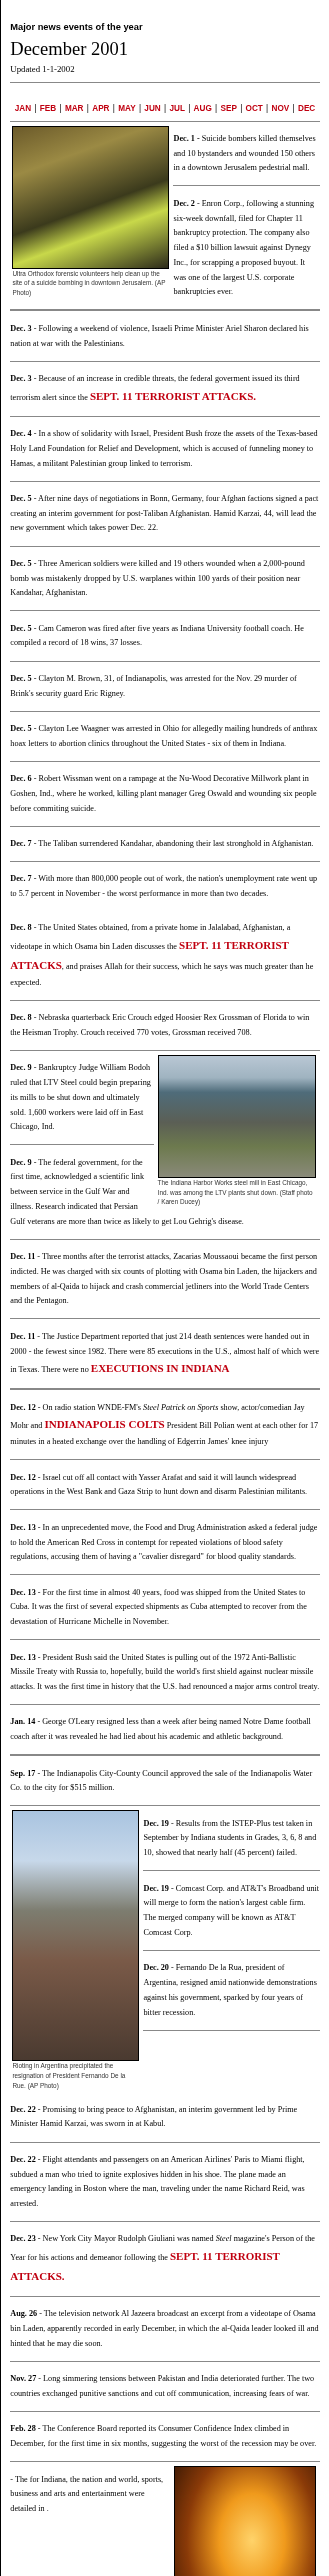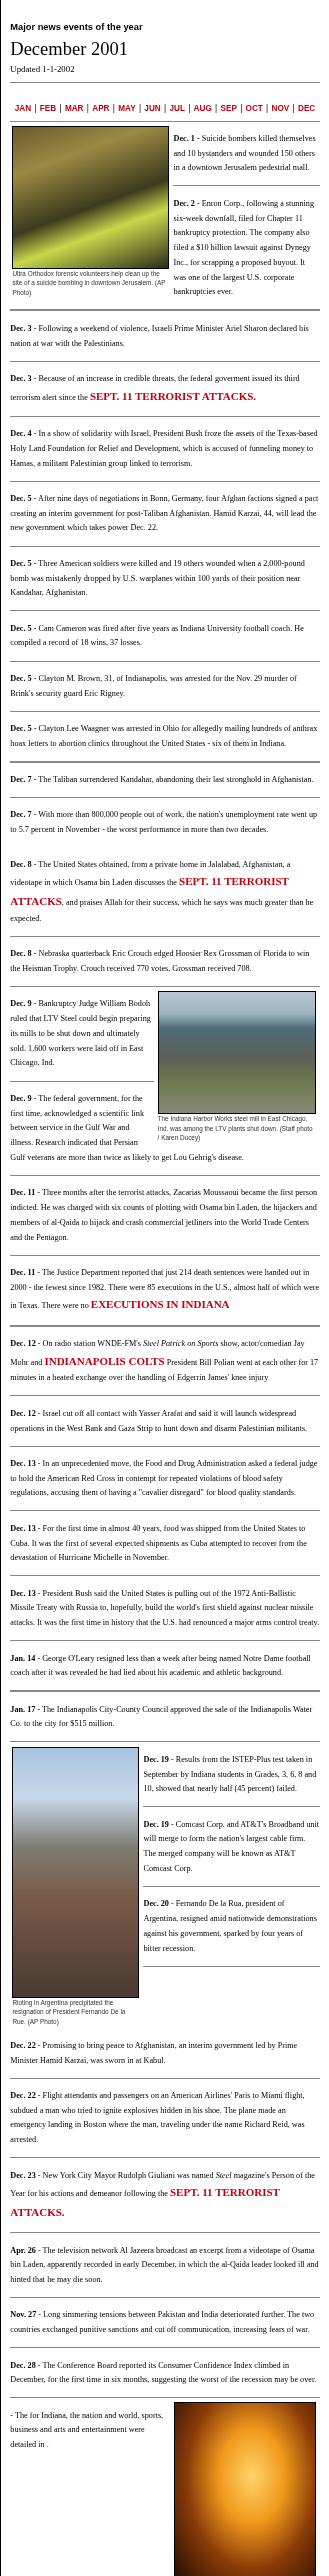--- a/index.html
+++ b/index.html
@@ -100,20 +100,21 @@
       <div class="entry"><span class="d">Dec. 5</span> - After nine days of negotiations in Bonn, Germany, four Afghan factions signed a pact creating an interim government for post-Taliban Afghanistan. Hamid Karzai, 44, will lead the new government which takes power Dec. 22.</div>
       <hr class="rule">
       <div class="entry"><span class="d">Dec. 5</span> - Three American soldiers were killed and 19 others wounded when a 2,000-pound bomb was mistakenly dropped by U.S. warplanes within 100 yards of their position near Kandahar, Afghanistan.</div>
       <hr class="rule">
       <div class="entry"><span class="d">Dec. 5</span> - Cam Cameron was fired after five years as Indiana University football coach. He compiled a record of 18 wins, 37 losses.</div>
       <hr class="rule">
       <div class="entry"><span class="d">Dec. 5</span> - Clayton M. Brown, 31, of Indianapolis, was arrested for the Nov. 29 murder of Brink's security guard Eric Rigney.</div>
       <hr class="rule">
       <div class="entry"><span class="d">Dec. 5</span> - Clayton Lee Waagner was arrested in Ohio for allegedly mailing hundreds of anthrax hoax letters to abortion clinics throughout the United States - six of them in Indiana.</div>
       <hr class="rule">
+      <div class="entry"><span class="d">Dec. 6</span> - Robert Wissman went on a rampage at the Nu-Wood Decorative Millwork plant in Goshen, Ind., where he worked, killing plant manager Greg Oswald and wounding six people before commiting suicide.</div>
       <hr class="rule">
       <div class="entry"><span class="d">Dec. 7</span> - The Taliban surrendered Kandahar, abandoning their last stronghold in Afghanistan.</div>
       <hr class="rule">
       <div class="entry"><span class="d">Dec. 7</span> - With more than 800,000 people out of work, the nation's unemployment rate went up to 5.7 percent in November - the worst performance in more than two decades.</div>
       <div class="entry"><span class="d">Dec. 8</span> - The United States obtained, from a private home in Jalalabad, Afghanistan, a videotape in which Osama bin Laden discusses the <a class="hl" href="#">SEPT. 11 TERRORIST ATTACKS</a>, and praises Allah for their success, which he says was much greater than he expected.</div>
       <hr class="rule">
       <div class="entry"><span class="d">Dec. 8</span> - Nebraska quarterback Eric Crouch edged Hoosier Rex Grossman of Florida to win the Heisman Trophy. Crouch received 770 votes, Grossman received 708.</div>
       <hr class="rule">
       <div class="fig right" style="width: 158px;">
         <div class="photo photo-steel"></div>
@@ -135,44 +136,44 @@
       <hr class="rule">
       <div class="entry"><span class="d">Dec. 13</span> - In an unprecedented move, the Food and Drug Administration asked a federal judge to hold the American Red Cross in contempt for repeated violations of blood safety regulations, accusing them of having a "cavalier disregard" for blood quality standards.</div>
       <hr class="rule">
       <div class="entry"><span class="d">Dec. 13</span> - For the first time in almost 40 years, food was shipped from the United States to Cuba. It was the first of several expected shipments as Cuba attempted to recover from the devastation of Hurricane Michelle in November.</div>
       <hr class="rule">
       <div class="entry"><span class="d">Dec. 13</span> - President Bush said the United States is pulling out of the 1972 Anti-Ballistic Missile Treaty with Russia to, hopefully, build the world's first shield against nuclear missile attacks. It was the first time in history that the U.S. had renounced a major arms control treaty.</div>
       <hr class="rule">
       <div class="entry"><span class="d">Jan. 14</span> - George O'Leary resigned less than a week after being named Notre Dame football coach after it was revealed he had lied about his academic and athletic background.</div>
       <hr class="rule">
       <hr class="rule">
-      <div class="entry"><span class="d">Jan. 17</span> - The Indianapolis City-County Council approved the sale of the Indianapolis Water Co. to the city for $515 million.</div>
+      <div class="entry"><span class="d">Sep. 17</span> - The Indianapolis City-County Council approved the sale of the Indianapolis Water Co. to the city for $515 million.</div>
       <hr class="rule">
       <div class="fig left" style="width: 127px;">
         <div class="photo photo-argentina"></div>
         <div class="caption">Rioting in Argentina precipitated the resignation of President Fernando De la Rue. (AP Photo)</div>
       </div>
       <div class="entry"><span class="d">Dec. 19</span> - Results from the ISTEP-Plus test taken in September by Indiana students in Grades, 3, 6, 8 and 10, showed that nearly half (45 percent) failed.</div>
       <hr class="rule">
       <div class="entry"><span class="d">Dec. 19</span> - Comcast Corp. and AT&amp;T's Broadband unit will merge to form the nation's largest cable firm. The merged company will be known as AT&amp;T Comcast Corp.</div>
       <hr class="rule">
       <div class="entry"><span class="d">Dec. 20</span> - Fernando De la Rua, president of Argentina, resigned amid nationwide demonstrations against his government, sparked by four years of bitter recession.</div>
       <hr class="rule">
       <div class="clear"></div>
       <div class="entry"><span class="d">Dec. 22</span> - Promising to bring peace to Afghanistan, an interim government led by Prime Minister Hamid Karzai, was sworn in at Kabul.</div>
       <hr class="rule">
       <div class="entry"><span class="d">Dec. 22</span> - Flight attendants and passengers on an American Airlines' Paris to Miami flight, subdued a man who tried to ignite explosives hidden in his shoe. The plane made an emergency landing in Boston where the man, traveling under the name Richard Reid, was arrested.</div>
       <hr class="rule">
       <div class="entry"><span class="d">Dec. 23</span> - New York City Mayor Rudolph Giuliani was named <i>Steel</i> magazine's Person of the Year for his actions and demeanor following the <a class="hl" href="#">SEPT. 11 TERRORIST ATTACKS.</a></div>
       <hr class="rule">
-      <div class="entry"><span class="d">Apr. 26</span> - The television network Al Jazeera broadcast an excerpt from a videotape of Osama bin Laden, apparently recorded in early December, in which the al-Qaida leader looked ill and hinted that he may die soon.</div>
+      <div class="entry"><span class="d">Aug. 26</span> - The television network Al Jazeera broadcast an excerpt from a videotape of Osama bin Laden, apparently recorded in early December, in which the al-Qaida leader looked ill and hinted that he may die soon.</div>
       <hr class="rule">
       <div class="entry"><span class="d">Nov. 27</span> - Long simmering tensions between Pakistan and India deteriorated further. The two countries exchanged punitive sanctions and cut off communication, increasing fears of war.</div>
       <hr class="rule">
-      <div class="entry"><span class="d">Dec. 28</span> - The Conference Board reported its Consumer Confidence Index climbed in December, for the first time in six months, suggesting the worst of the recession may be over.</div>
+      <div class="entry"><span class="d">Feb. 28</span> - The Conference Board reported its Consumer Confidence Index climbed in December, for the first time in six months, suggesting the worst of the recession may be over.</div>
       <hr class="rule">
       <div class="fig right" style="width: 142px;">
         <div class="photo photo-lima"></div>
       </div>
       <div class="entry"> - The  for Indiana, the nation and world, sports, business and arts and entertainment were detailed in .</div>
       <div class="clear"></div>
     </div>
 </div>
 
 

